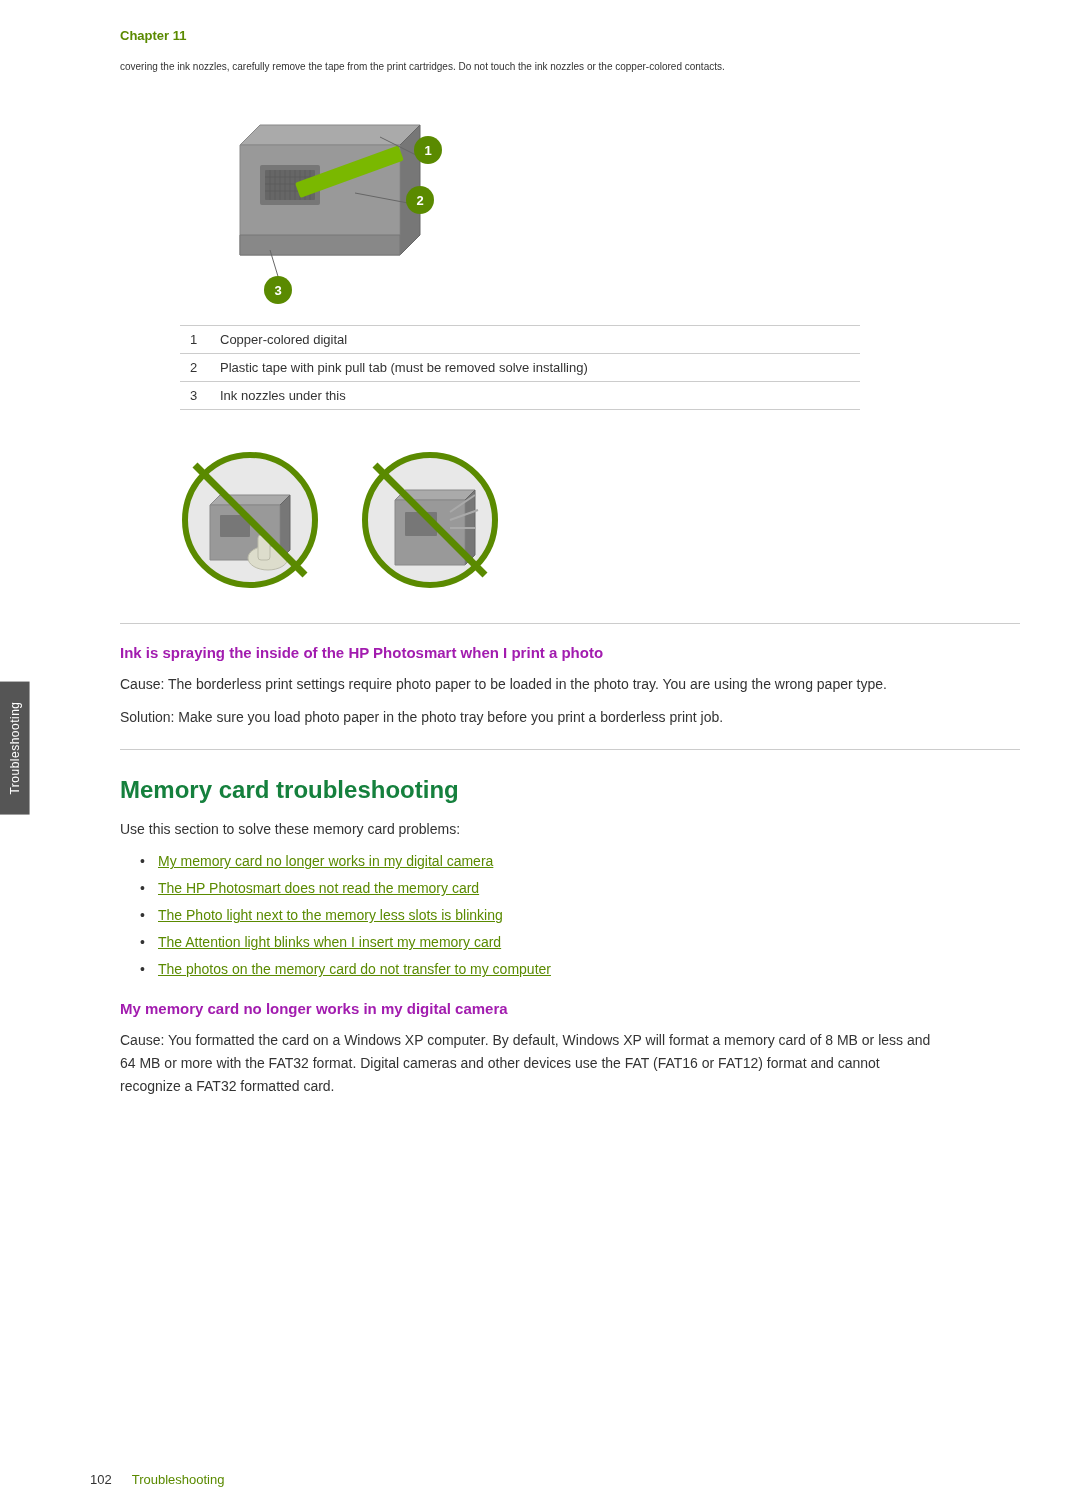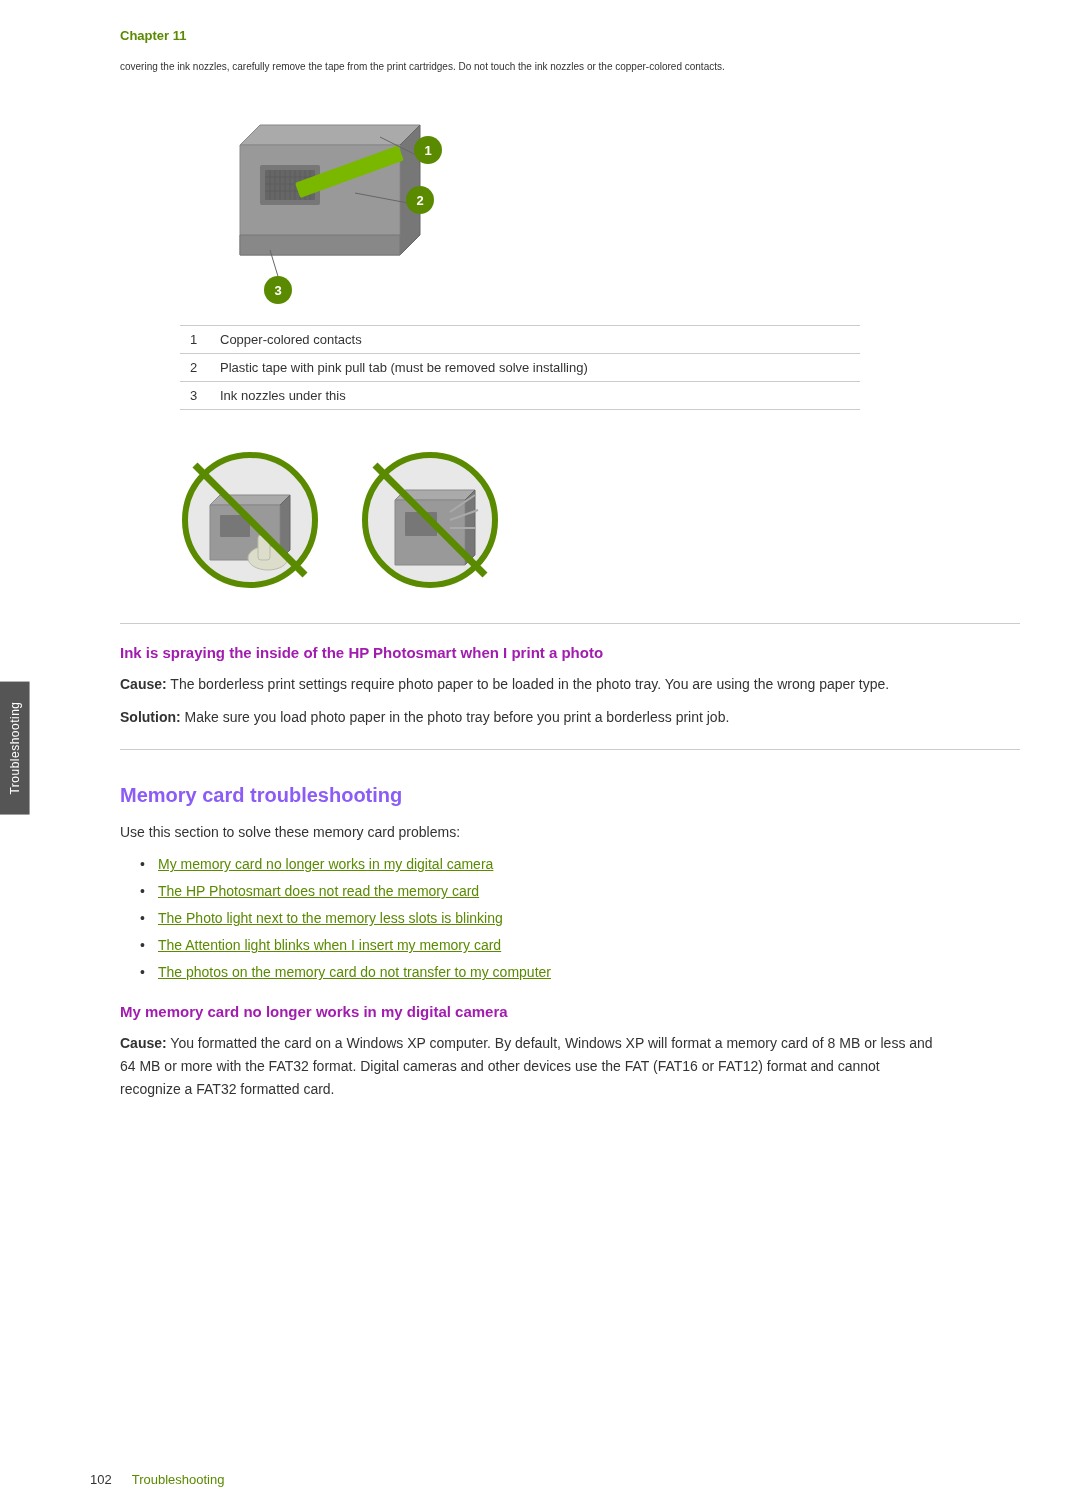--- a/index.html
+++ b/index.html
@@ -96,28 +96,28 @@
     }
 
     .body-text {
       font-size: 14px;
       line-height: 1.65;
       max-width: 820px;
       margin-bottom: 10px;
     }
 
     .bold-label {
+      font-weight: normal;
+    }
+
+    .section-main-heading {
+      color: #15803d;
+      font-size: 24px;
       font-weight: bold;
-    }
-
-    .section-main-heading {
-      color: #8b5cf6;
-      font-size: 20px;
-      font-weight: bold;
-      margin: 34px 0 14px 0;
+      margin: 26px 0 14px 0;
     }
 
     .bullet-list {
       list-style: none;
       margin: 10px 0 20px 20px;
     }
     .bullet-list li {
       position: relative;
       padding-left: 18px;
       margin-bottom: 6px;
@@ -235,21 +235,21 @@
 
           <circle cx="98" cy="195" r="14" fill="#5a8a00"></circle>
           <text x="98" y="200" text-anchor="middle" fill="white" font-size="13" font-weight="bold">3</text>
         </svg>
       </div>
 
       <table class="parts-table">
         <tbody id="parts-tbody">
         <tr>
               <td>1</td>
-              <td>Copper-colored contacts</td>
+              <td>Copper-colored digital</td>
             </tr>
             <tr>
               <td>2</td>
               <td>Plastic tape with pink pull tab (must be removed solve installing)</td>
             </tr>
             <tr>
               <td>3</td>
               <td>Ink nozzles under this</td>
             </tr>
           </tbody>

